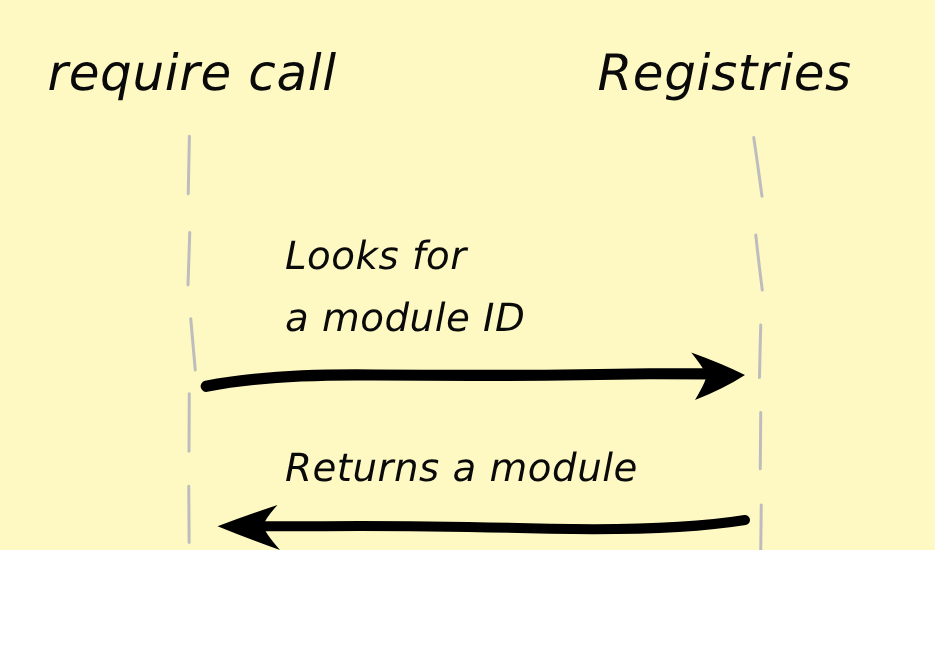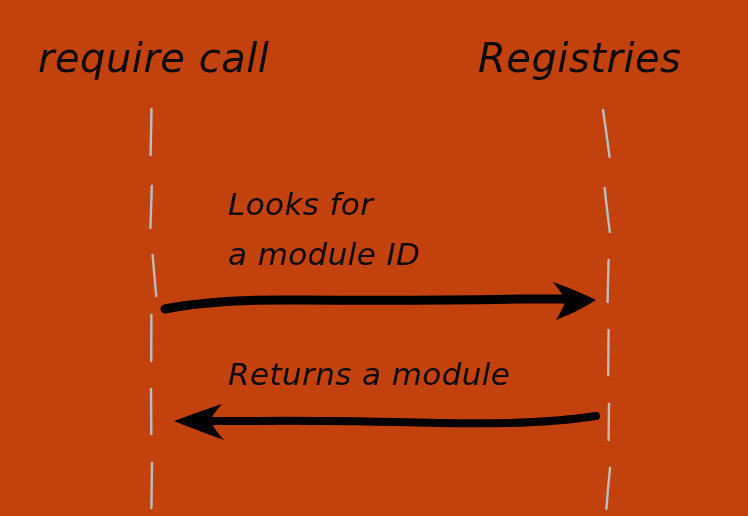--- a/index.html
+++ b/index.html
@@ -3,22 +3,22 @@
 <meta charset="utf-8">
 <style>
   html, body {
     margin: 0;
     padding: 0;
     background: #ffffff;
   }
   #diagram-root {
     position: relative;
     width: 748px;
-    height: 516px;
-    background: #c2410c;
+    height: 440px;
+    background: #fef9c3;
     overflow: hidden;
     font-family: "DejaVu Sans", sans-serif;
   }
   #diagram-svg {
     position: absolute;
     left: 0;
     top: 0;
     width: 748px;
     height: 516px;
     display: block;

